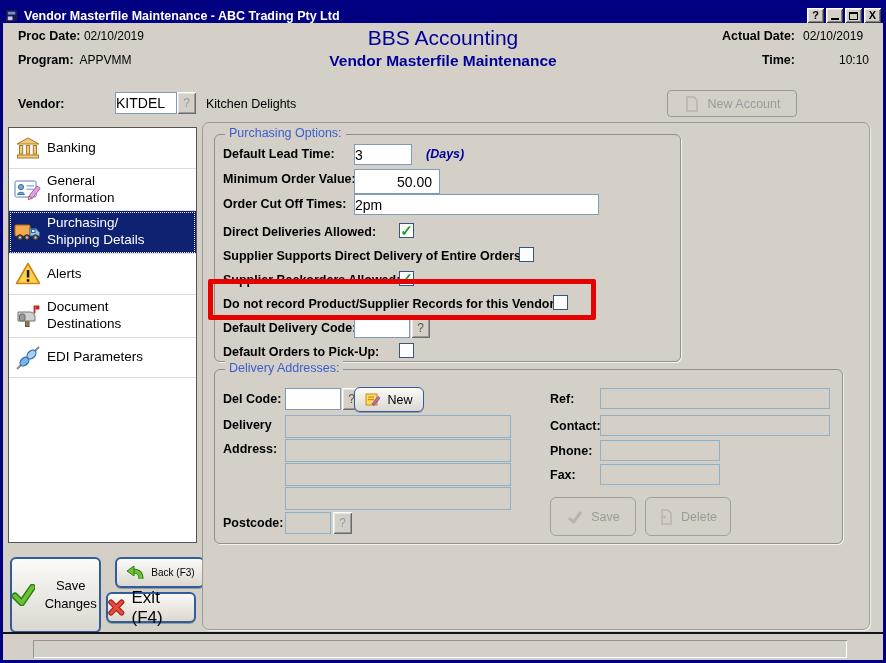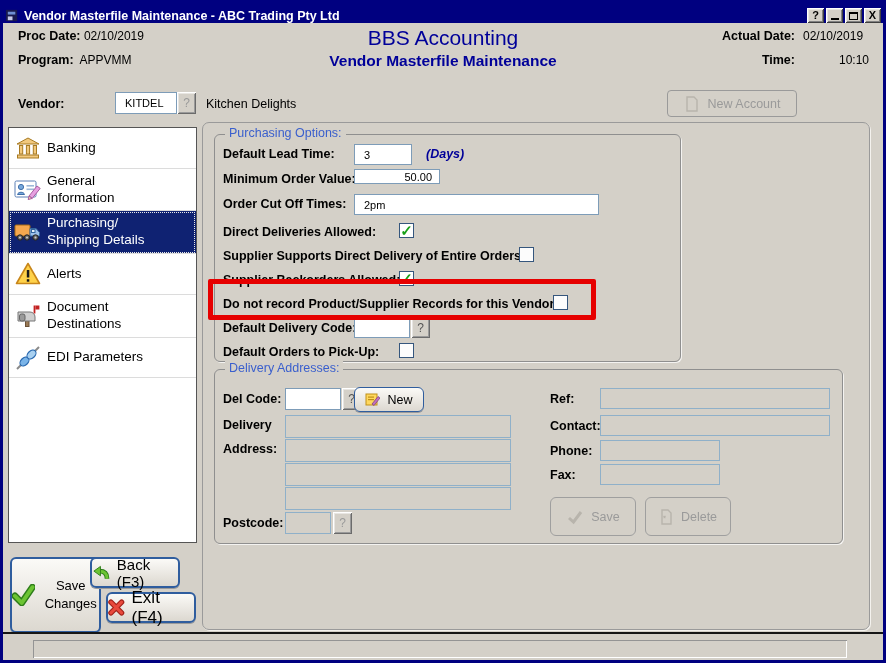--- a/index.html
+++ b/index.html
@@ -29,21 +29,21 @@
   .hdr-val{font-weight:normal;}
   .app-title{left:243px;top:26px;width:400px;text-align:center;color:#000099;font-size:21px;font-weight:normal;}
   .screen-title{left:243px;top:52px;width:400px;text-align:center;color:#000099;font-size:15.5px;font-weight:bold;}
   .hdr-right-lbl1{left:660px;top:29px;width:135px;text-align:right;}
   .hdr-right-val1{left:803px;top:29px;}
   .hdr-right-lbl2{left:660px;top:53px;width:135px;text-align:right;}
   .hdr-right-val2{left:803px;top:53px;margin-left:36px;}
 
   
   .vendor-lbl{left:18px;top:97px;}
-  input.fld{font-family:"Liberation Sans",sans-serif;font-size:11px;border:1px solid #7d9cb8;background:#fff;padding:1px 9px;box-sizing:border-box;}
+  input.fld{font-family:"Liberation Sans",sans-serif;font-size:14px;border:1px solid #7d9cb8;background:#fff;padding:1px 0;box-sizing:border-box;}
   input.fld:disabled,.fld-dis{background:#d4d0c8;border:1px solid #8fb0c9;color:#444;}
   .vendor-input{left:115px;top:92px;width:62px;height:22px;border:2px solid #6f9fd2;}
   .lookup-btn{width:19px;height:22px;background:#d4d0c8;display:flex;align-items:center;justify-content:center;
     font-size:12px;color:#9a9a9a;
     box-shadow:inset 1px 1px 0 #fff, inset -1px -1px 0 #6b6b6b, inset 2px 2px 0 #e8e6e2, inset -2px -2px 0 #9a9a9a;}
   .vendor-lookup{left:177px;top:92px;}
   .vendor-name{left:206px;top:97px;font-size:12.5px;}
   .new-account-btn{left:667px;top:90px;width:128px;height:25px;border:1px solid #9a9a9a;border-radius:4px;
     background:#d4d0c8;color:#9a9a9a;font-size:12.5px;display:flex;align-items:center;justify-content:center;gap:8px;}
 
@@ -77,21 +77,21 @@
     display:flex;align-items:center;justify-content:center;gap:7px;font-size:12.5px;color:#000;box-sizing:border-box;
     box-shadow:0 1px 0 #9a9a9a;}
   .soft-btn.disabled{border-color:#9f9f9f;color:#9a9a9a;background:#d4d0c8;box-shadow:none;}
   .new-btn{left:139px;top:17px;width:70px;height:25px;}
   .save-del-btn{width:86px;height:39px;}
   .btn-save-addr{left:335px;top:127px;}
   .btn-delete-addr{left:430px;top:127px;}
 
   .action-save{left:10px;top:557px;width:91px;height:76px;border-width:2px;font-size:13px;}
   .action-save .two-line{width:58px;text-align:center;line-height:1.35;}
-  .action-back{left:90px;top:557px;width:90px;height:31px;border-width:2px;font-size:15px;}
+  .action-back{left:115px;top:557px;width:90px;height:31px;border-width:2px;font-size:10px;}
   .action-exit{left:106px;top:592px;width:90px;height:31px;border-width:2px;font-size:17px;}
 
   
   .bottom-line{left:0;top:632px;width:886px;height:2px;background:#151515;}
   .status-field{left:33px;top:640px;width:814px;height:18px;background:#d4d0c8;
     box-shadow:inset 1px 1px 0 #949494, inset -1px -1px 0 #fff;}
 </style>
 </head>
 <body>
 
@@ -242,21 +242,21 @@
 <div class="abs panel">
 
   <div class="abs groupbox grp-purch">
     <span class="legend">Purchasing Options:</span>
 
     <span class="abs lbl" style="left:8px;top:12px">Default Lead Time:</span>
     <input class="abs fld" style="left: 139px; top: 9px; width: 58px; height: 21px;" value="3">
     <span class="abs days-hint" style="left:211px;top:12px">(Days)</span>
 
     <span class="abs lbl" style="left:8px;top:37px">Minimum Order Value:</span>
-    <input class="abs fld" style="left: 139px; top: 34px; width: 86px; height: 15px; text-align: right; padding-right: 7px;" value="50.00">
+    <input class="abs fld" style="left: 139px; top: 34px; width: 86px; height: 25px; text-align: right; padding-right: 7px;" value="50.00">
 
     <span class="abs lbl" style="left:8px;top:62px">Order Cut Off Times:</span>
     <input class="abs fld" style="left: 139px; top: 59px; width: 245px; height: 21px;" value="2pm">
 
     <span class="abs lbl" style="left:8px;top:90px">Direct Deliveries Allowed:</span>
     <div class="abs checkbox checked" style="left:184px;top:88px">✓</div>
 
     <span class="abs lbl" style="left:8px;top:114px">Supplier Supports Direct Delivery of Entire Orders:</span>
     <div class="abs checkbox" style="left:304px;top:112px"></div>
 

